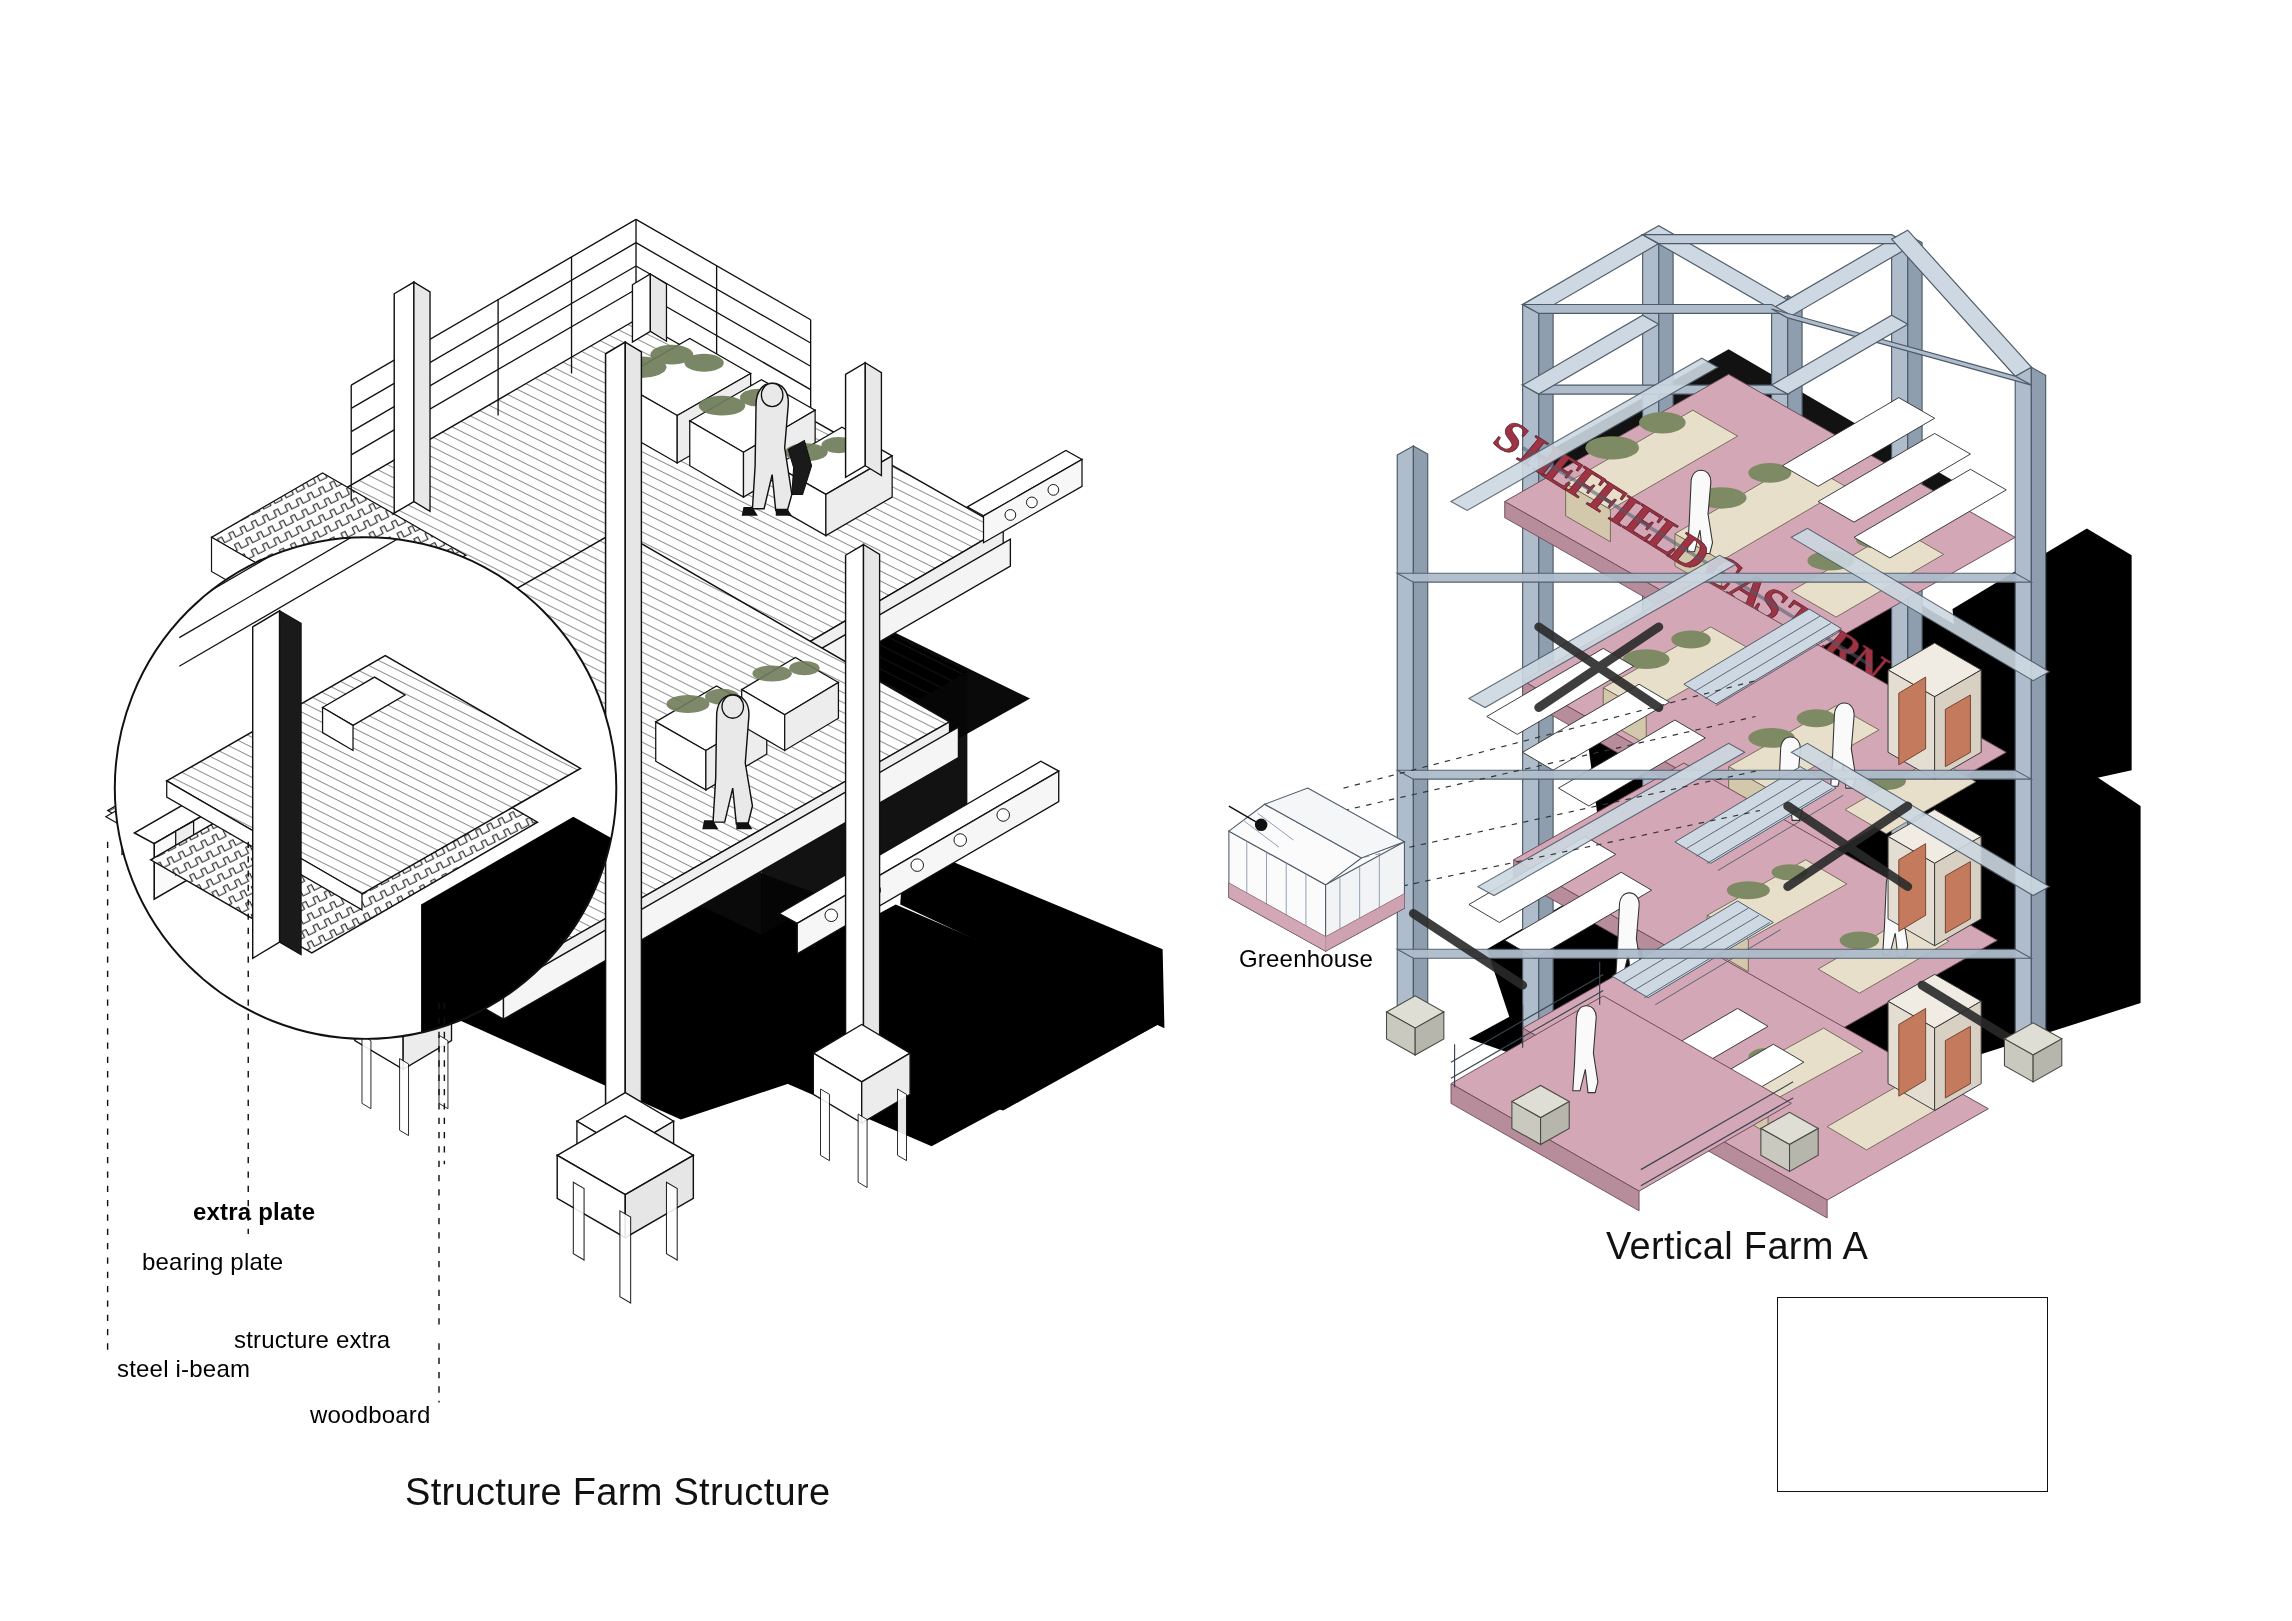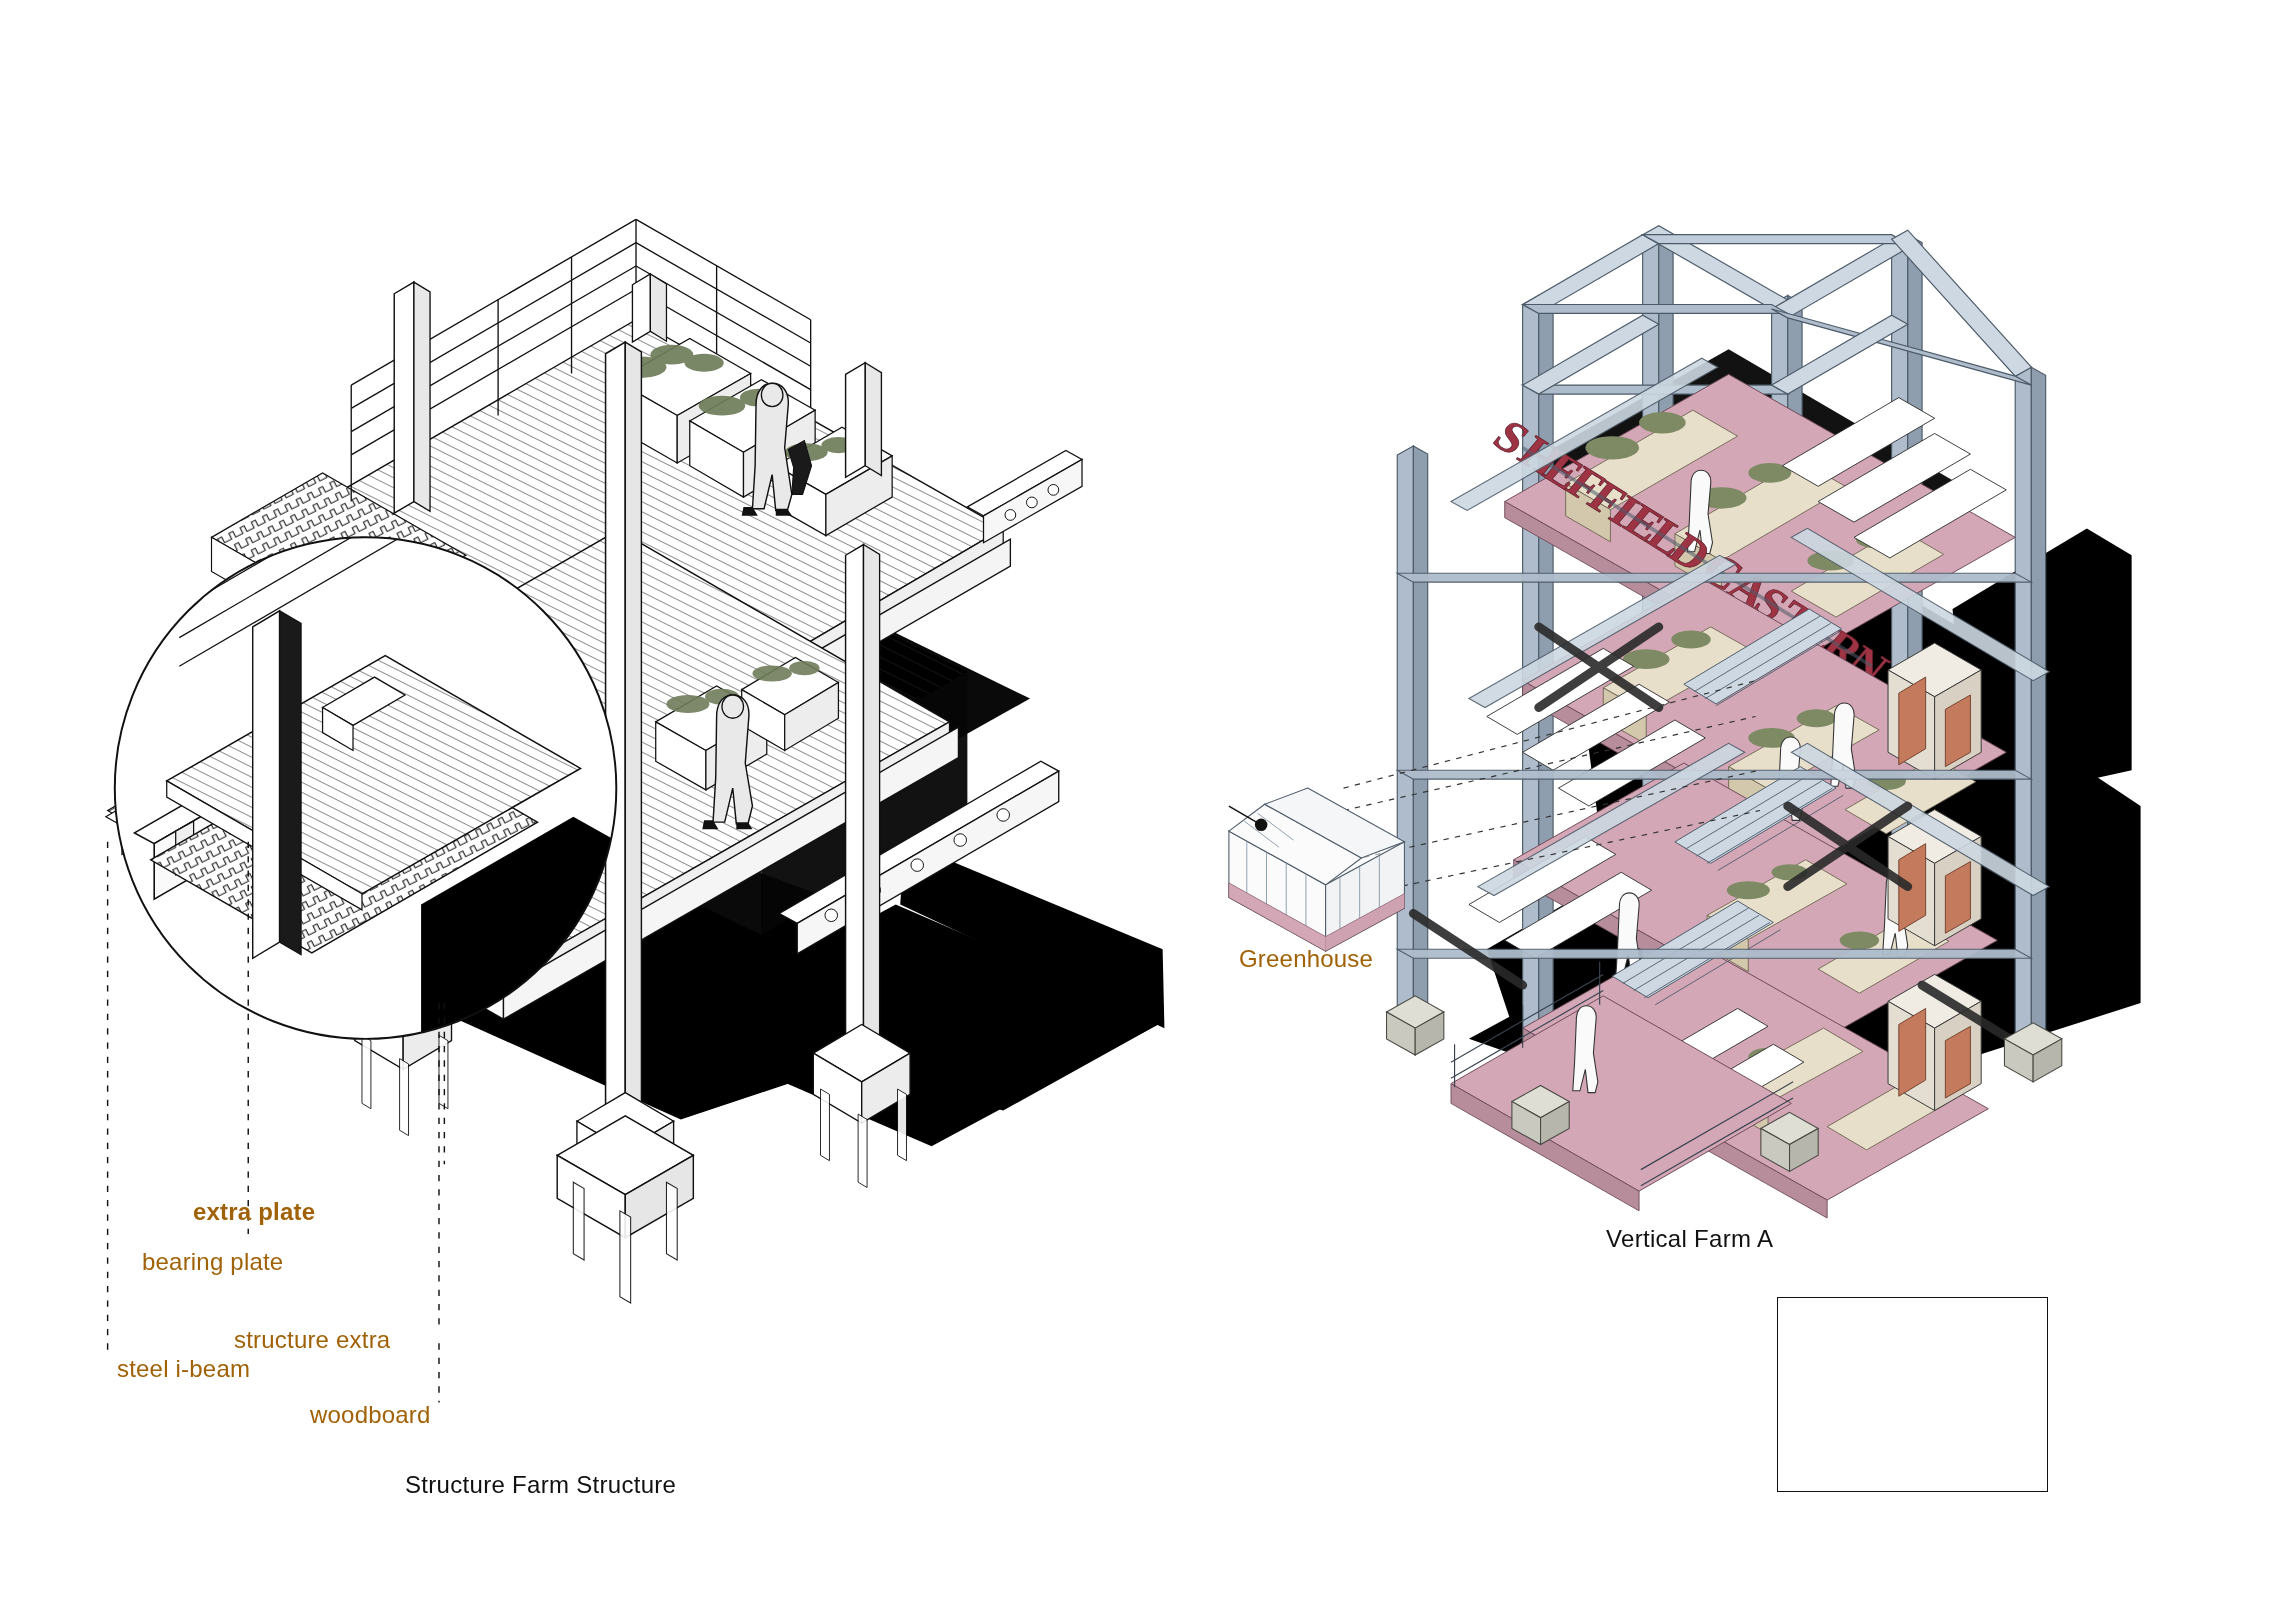--- a/index.html
+++ b/index.html
@@ -1,20 +1,20 @@
 <!DOCTYPE html>
 <html style="font-size:14.3px"><head>
 <meta charset="utf-8">
 <style>
   html,body{margin:0;padding:0;background:#ffffff;}
   body{width:2293px;height:1621px;position:relative;overflow:hidden;
        font-family:"Liberation Sans","DejaVu Sans",sans-serif;color:#000;}
   .board{position:absolute;inset:0;background:#fff;}
-  .lbl{position:absolute;font-size:24px;color:#a16207;white-space:nowrap;letter-spacing:0.2px;}
-  .cap{position:absolute;font-size:24px;color:#111;white-space:nowrap;letter-spacing:0.3px;}
+  .lbl{position:absolute;font-size:24px;color:#000000;white-space:nowrap;letter-spacing:0.2px;}
+  .cap{position:absolute;font-size:38px;color:#111;white-space:nowrap;letter-spacing:0.3px;}
   .svgwrap{position:absolute;top:0;left:0;width:2293px;height:1621px;}
   svg{display:block;}
   .keymap{position:absolute;left:1777px;top:1297px;width:269px;height:193px;
           border:1.8px solid #111;background:#fff;overflow:hidden;}
 </style>
 </head>
 <body>
 
 <div class="board">
 

